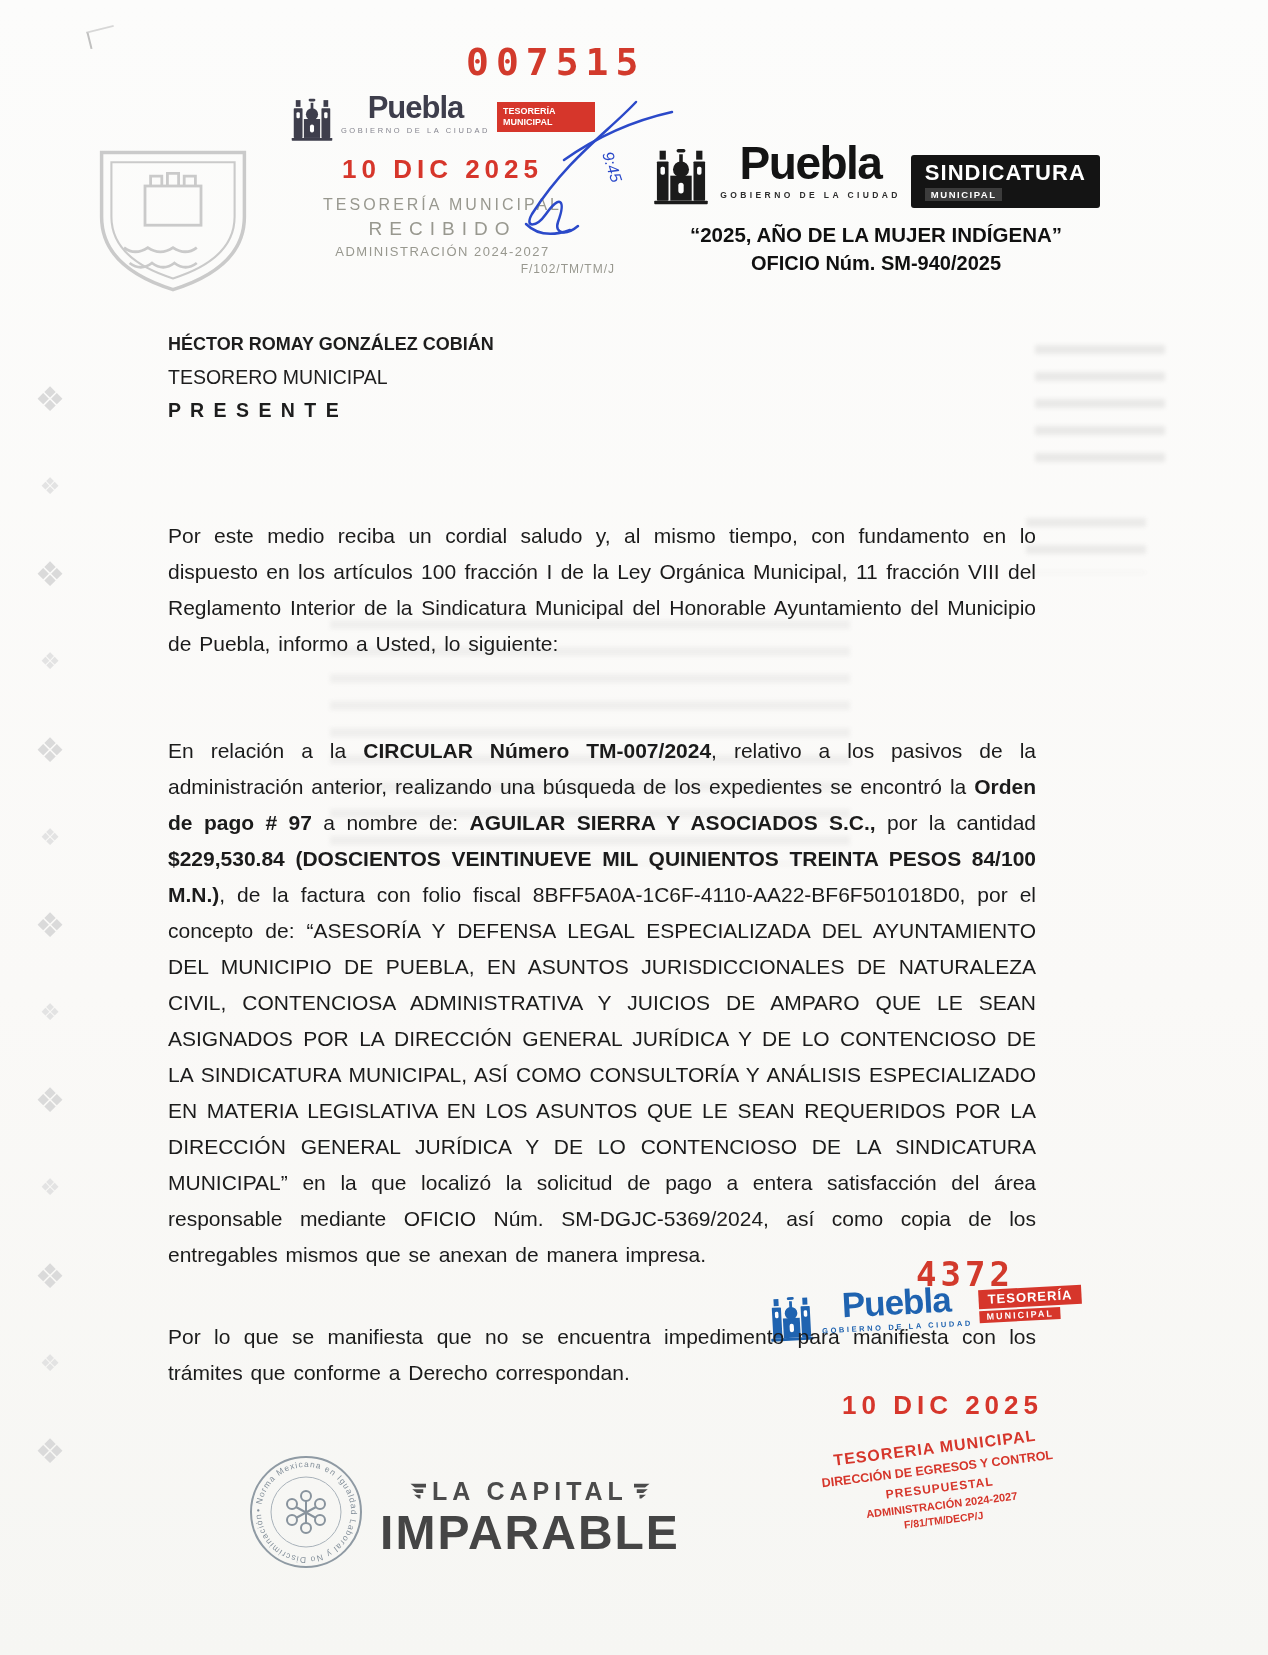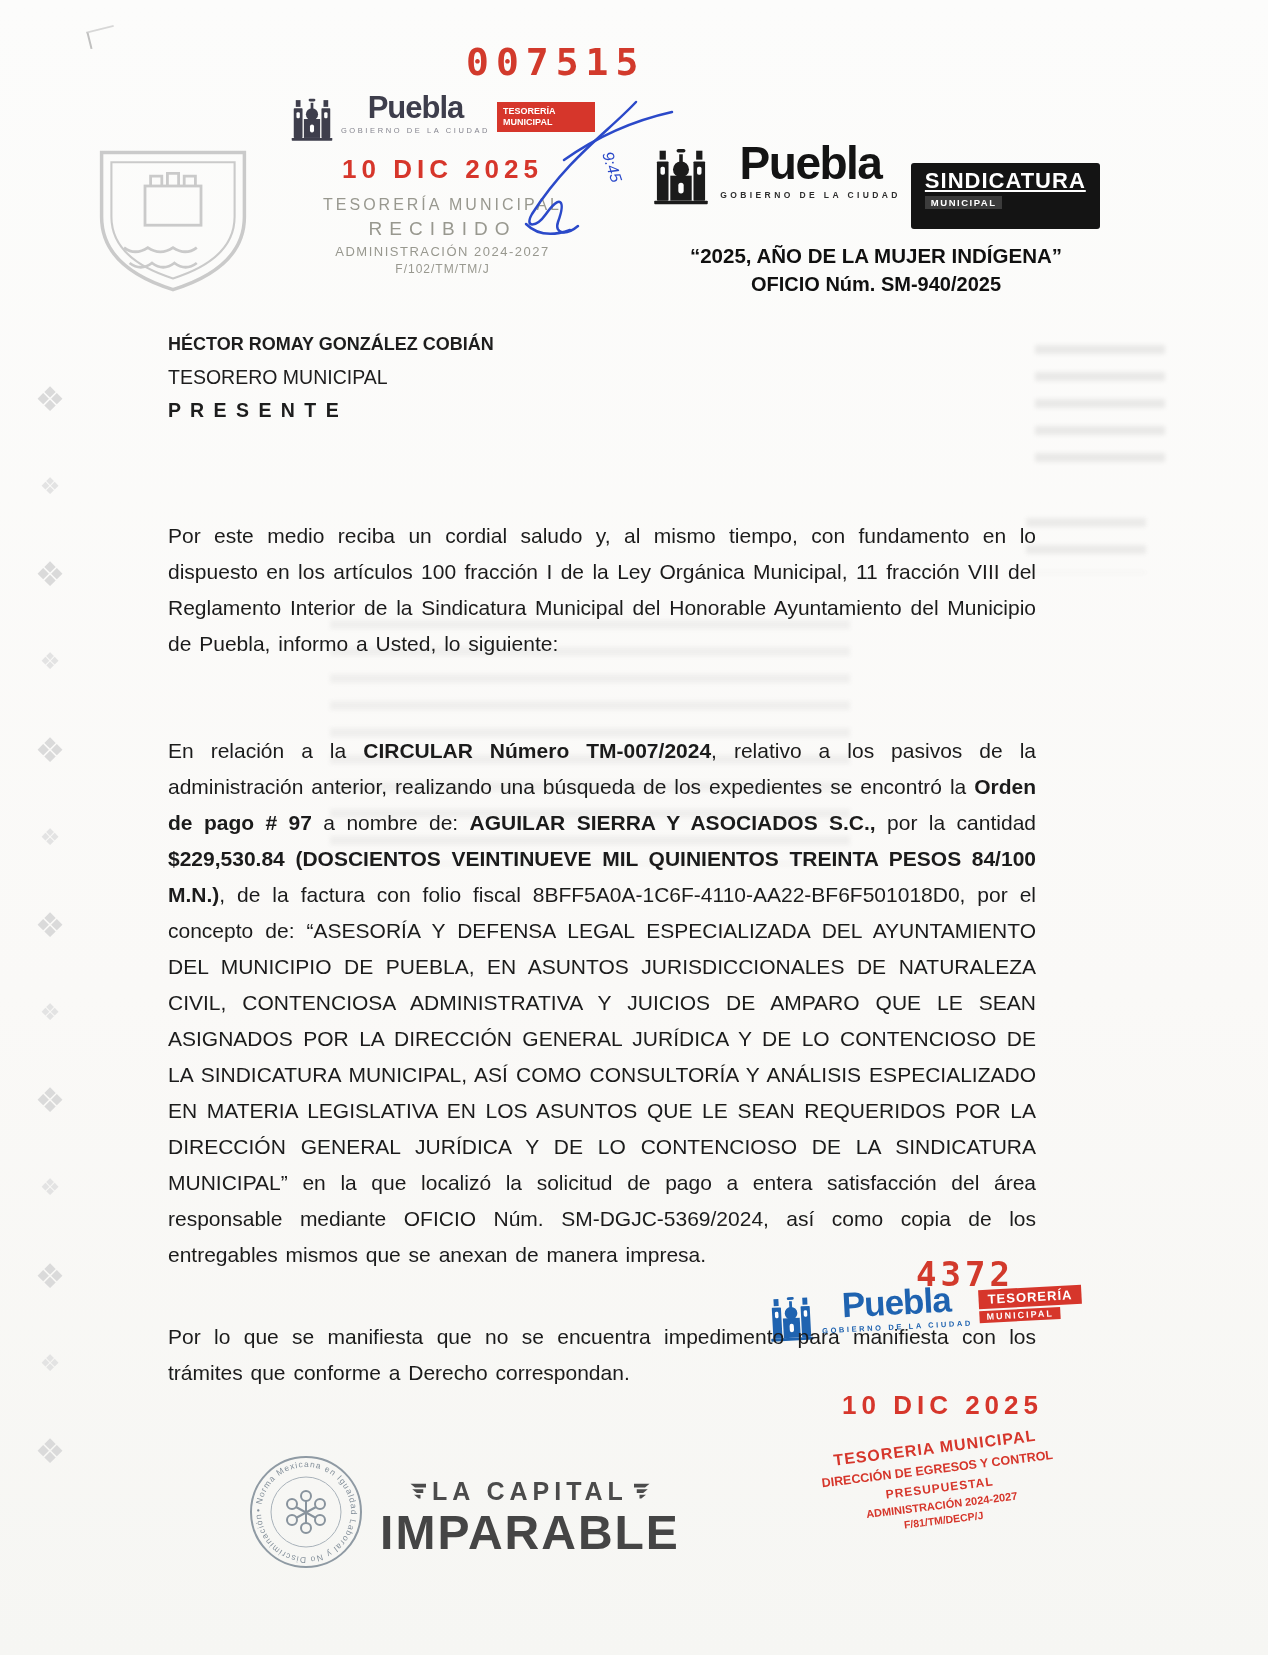--- a/index.html
+++ b/index.html
@@ -31,32 +31,32 @@
   .brand{font-weight:800;letter-spacing:-1px;line-height:1;display:block;}
   .brand.dark{color:#3e3e4c;font-size:31px;}
   .gob{display:block;font-size:7.5px;letter-spacing:2.6px;color:#84848e;margin-top:3px;}
   .redbox{background:#d6362b;color:#fff;font-weight:700;}
   .stamp-top .redbox{font-size:9px;padding:4px 6px;line-height:1.25;max-width:86px;align-self:center;text-align:left;}
   .stamp-date{font-size:26px;font-weight:700;color:#d6362b;letter-spacing:5px;margin-top:12px;}
   .gray-lines{color:#98988f;margin-top:9px;line-height:1.4;}
   .gl1{font-size:16px;letter-spacing:3px;}
   .gl2{font-size:19px;letter-spacing:7px;}
   .gl3{font-size:13px;letter-spacing:1.5px;}
-  .gl4{font-size:12px;letter-spacing:1px;}
+  .gl4{font-size:12px;letter-spacing:1px;text-align:right;}
   .signature{position:absolute;left:468px;top:96px;z-index:3;}
   .hand-time{position:absolute;left:596px;top:158px;transform:rotate(72deg);color:#2b49c9;
     font-size:16px;font-style:italic;z-index:3;}
   
   .header-right{position:absolute;left:626px;top:140px;width:500px;z-index:2;}
   .hdr-row{display:flex;align-items:flex-start;justify-content:center;gap:10px;}
   .cath.black{color:#1b1b1b;width:58px;height:66px;}
   .hdr-brand-wrap{text-align:center;}
   .hdr-brand{font-size:46px;font-weight:800;letter-spacing:-1.5px;color:#141414;line-height:1;display:block;}
   .hdr-gob{display:block;font-size:8.5px;letter-spacing:3.4px;color:#2e2e2e;margin-top:4px;font-weight:700;}
-  .sind-box{background:#141414;color:#fff;border-radius:3px;padding:7px 14px 19px;margin-top:23px;text-align:left;text-decoration:underline;}
+  .sind-box{background:#141414;color:#fff;border-radius:3px;padding:7px 14px 6px;margin-top:15px;text-align:left;}
   .sind-1{font-size:22px;font-weight:800;letter-spacing:1px;display:block;line-height:1;}
   .sind-2{font-size:9.5px;font-weight:700;letter-spacing:1.5px;background:#3c3c3c;display:inline-block;padding:1px 6px;margin-top:3px;}
   .hdr-legend{margin-top:15px;text-align:center;font-weight:700;font-size:20.5px;color:#101010;}
   .hdr-oficio{margin-top:5px;text-align:center;font-weight:700;font-size:20px;color:#101010;}
   
   .recipient{position:absolute;left:168px;top:328px;font-size:19.5px;line-height:33px;z-index:2;}
   .rec-name{font-weight:700;font-size:18px;}
   .rec-sal{font-weight:700;letter-spacing:2px;}
   
   .para{position:absolute;left:168px;width:868px;font-size:21px;line-height:36px;

